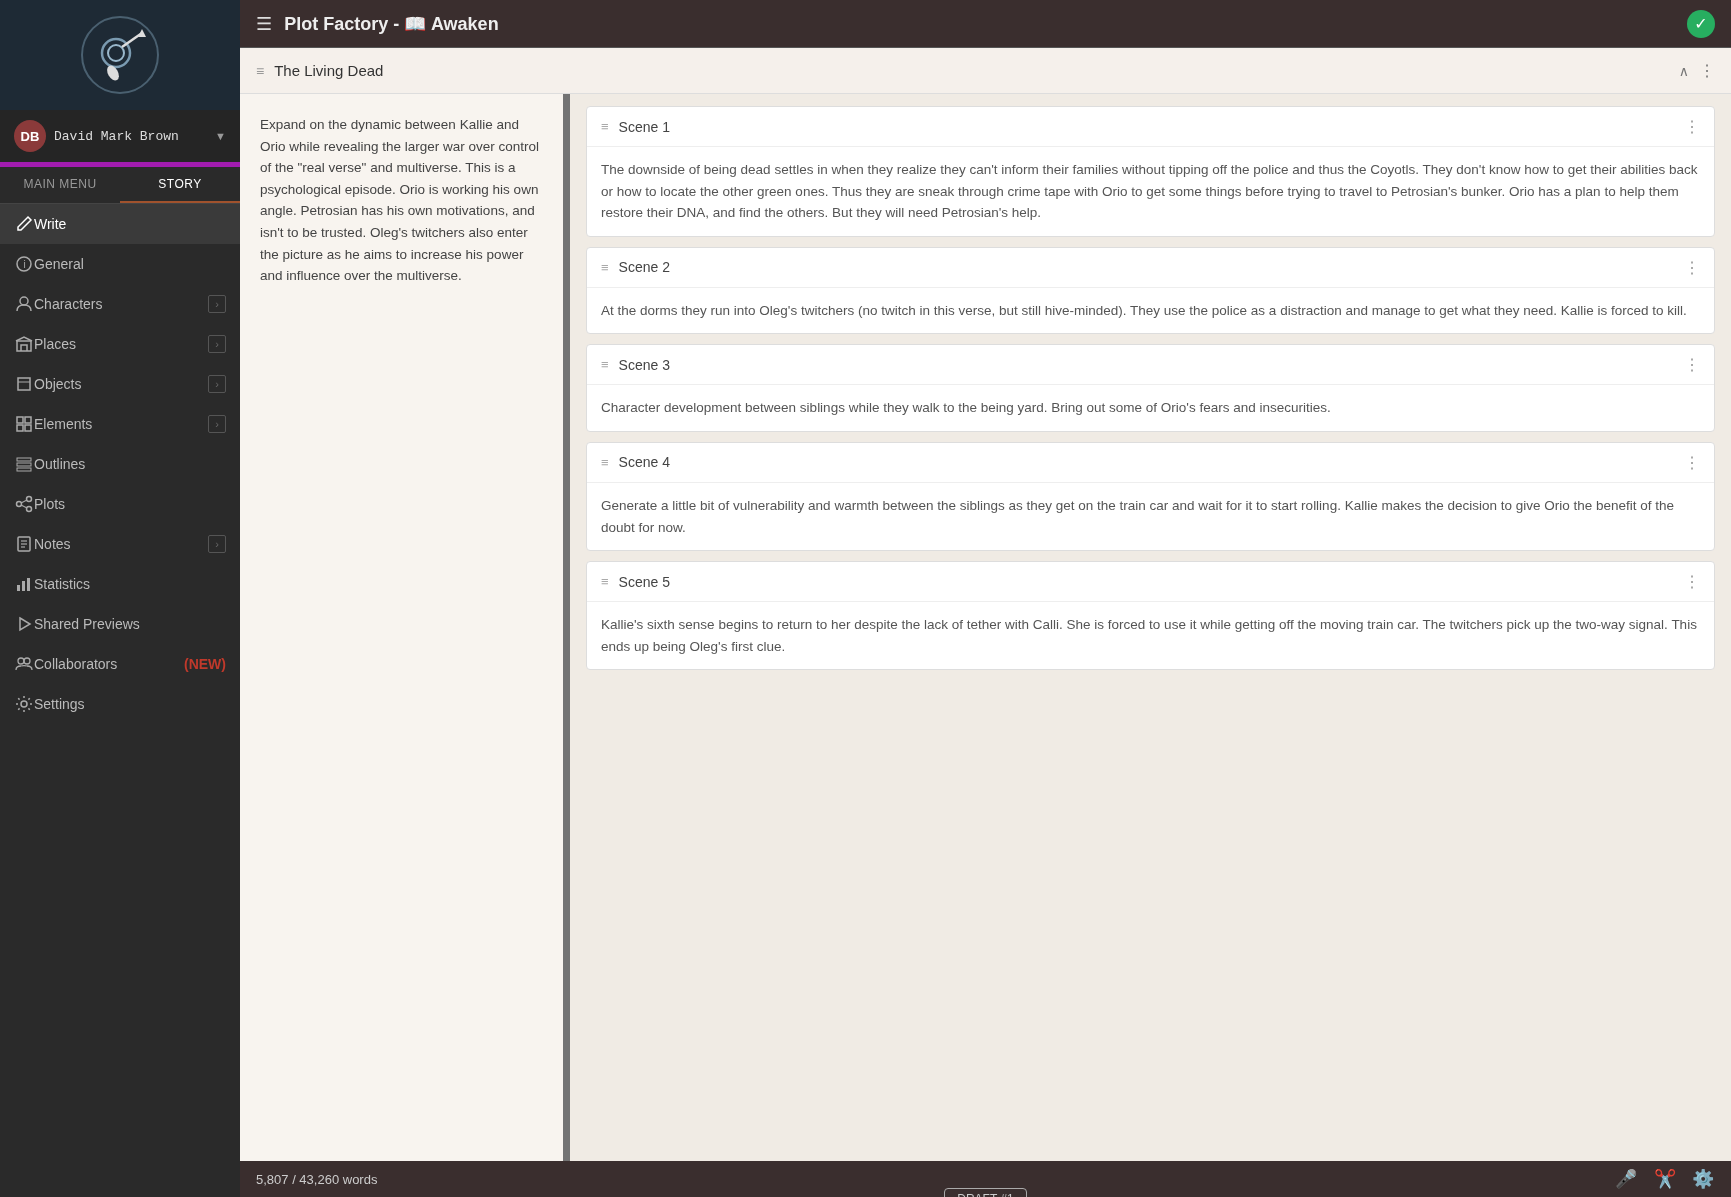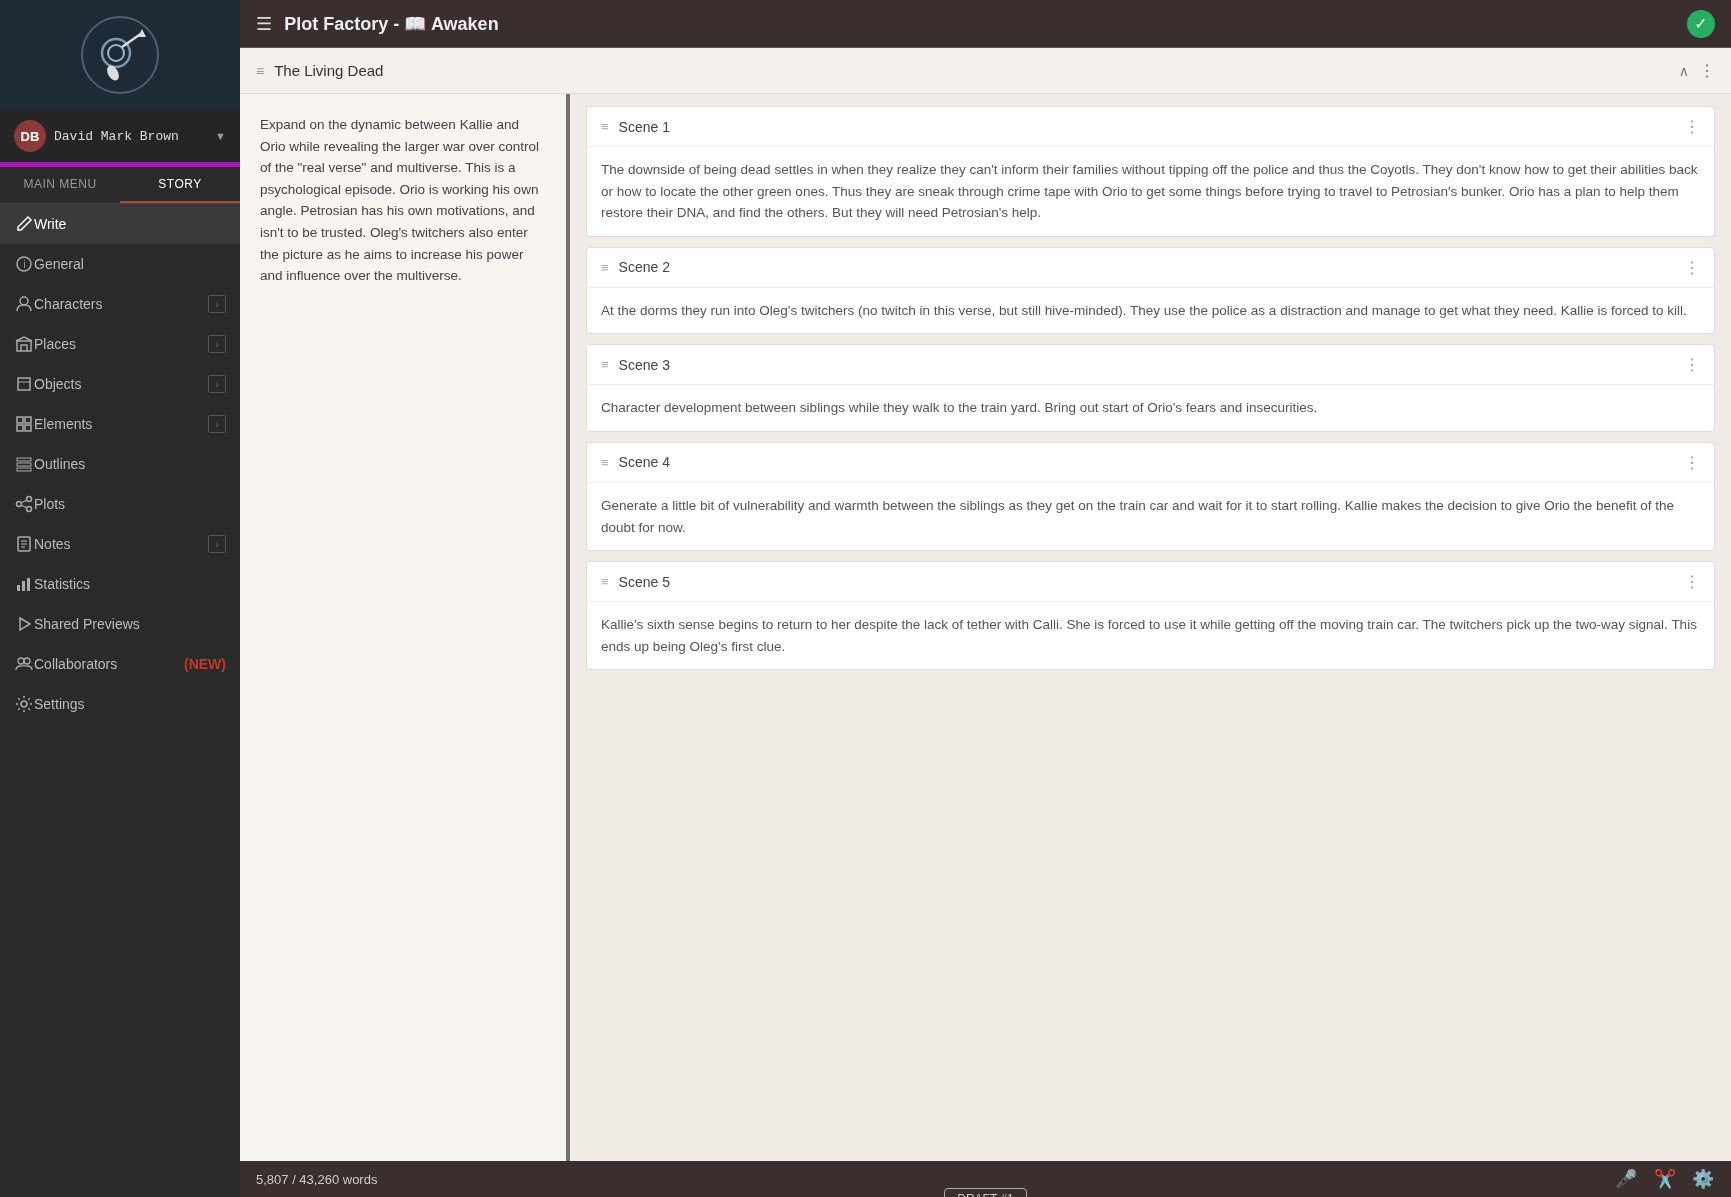--- a/index.html
+++ b/index.html
@@ -200,21 +200,21 @@
       overflow: hidden;
       background: #f5f0eb;
     }
 
     
     .episode-summary {
       width: 330px;
       min-width: 330px;
       padding: 20px;
       background: #f8f4ef;
-      border-right: 4px solid #737373;
+      border-right: 7px solid #737373;
       overflow-y: auto;
     }
     .episode-summary-text {
       font-size: 13.5px;
       line-height: 1.6;
       color: #444;
     }
 
     
     .scenes-panel {
@@ -527,21 +527,21 @@
         </div>
         <div class="scene-body">At the dorms they run into Oleg's twitchers (no twitch in this verse, but still hive-minded). They use the police as a distraction and manage to get what they need. Kallie is forced to kill.</div>
       </div>
 
       <div class="scene-card">
         <div class="scene-header">
           <span class="scene-drag">≡</span>
           <span class="scene-title">Scene 3</span>
           <span class="scene-more">⋮</span>
         </div>
-        <div class="scene-body">Character development between siblings while they walk to the train yard. Bring out start of Orio's fears and insecurities.</div>
+        <div class="scene-body">Character development between siblings while they walk to the being yard. Bring out some of Orio's fears and insecurities.</div>
       </div>
 
       <div class="scene-card">
         <div class="scene-header">
           <span class="scene-drag">≡</span>
           <span class="scene-title">Scene 4</span>
           <span class="scene-more">⋮</span>
         </div>
         <div class="scene-body">Generate a little bit of vulnerability and warmth between the siblings as they get on the train car and wait for it to start rolling. Kallie makes the decision to give Orio the benefit of the doubt for now.</div>
       </div>

